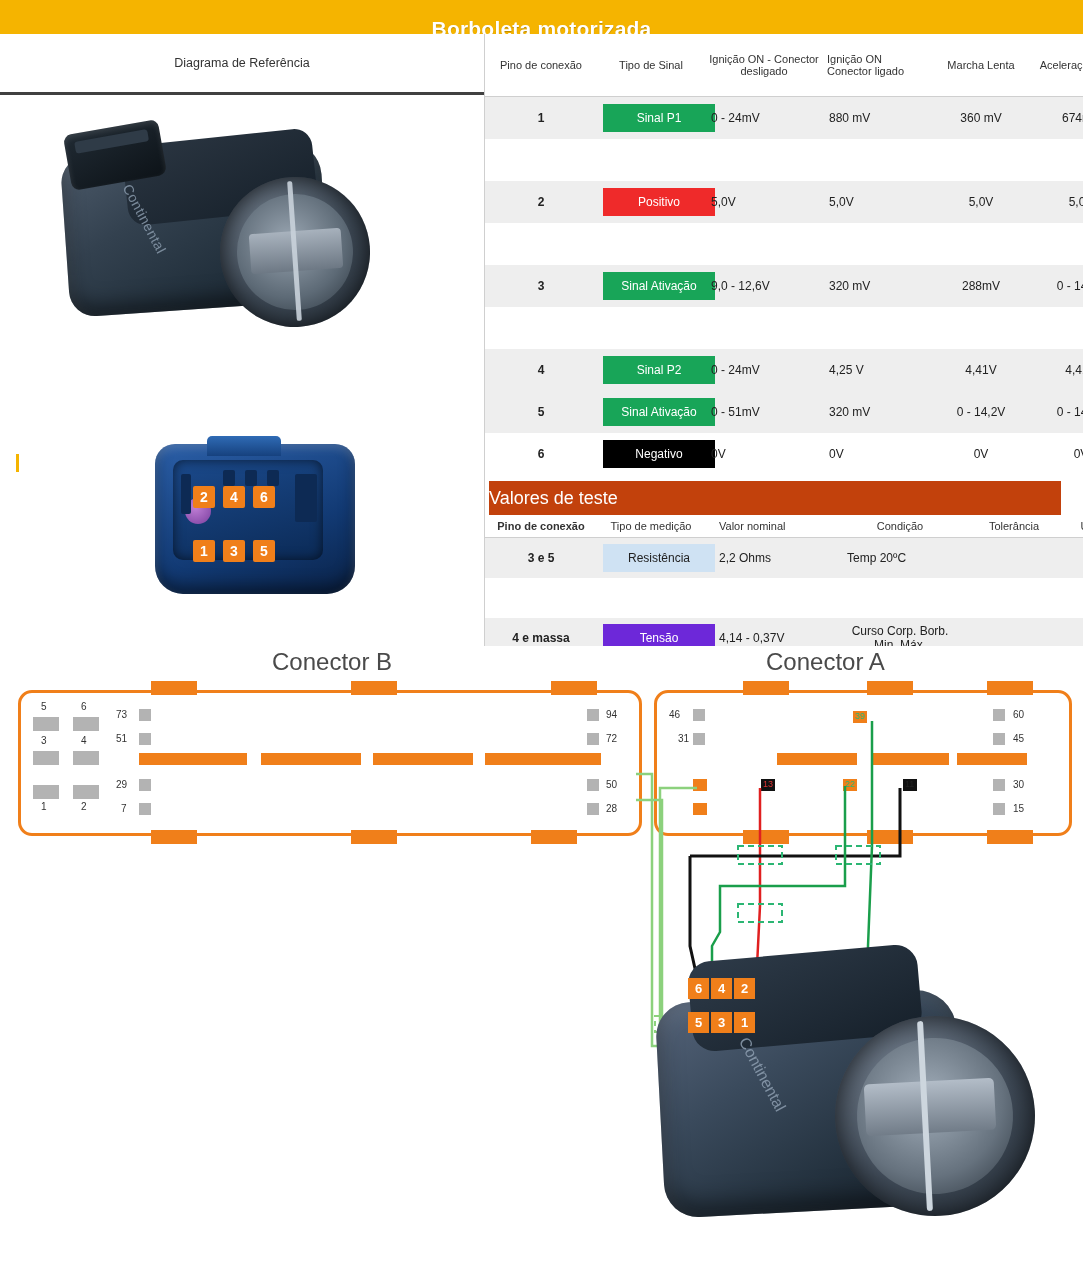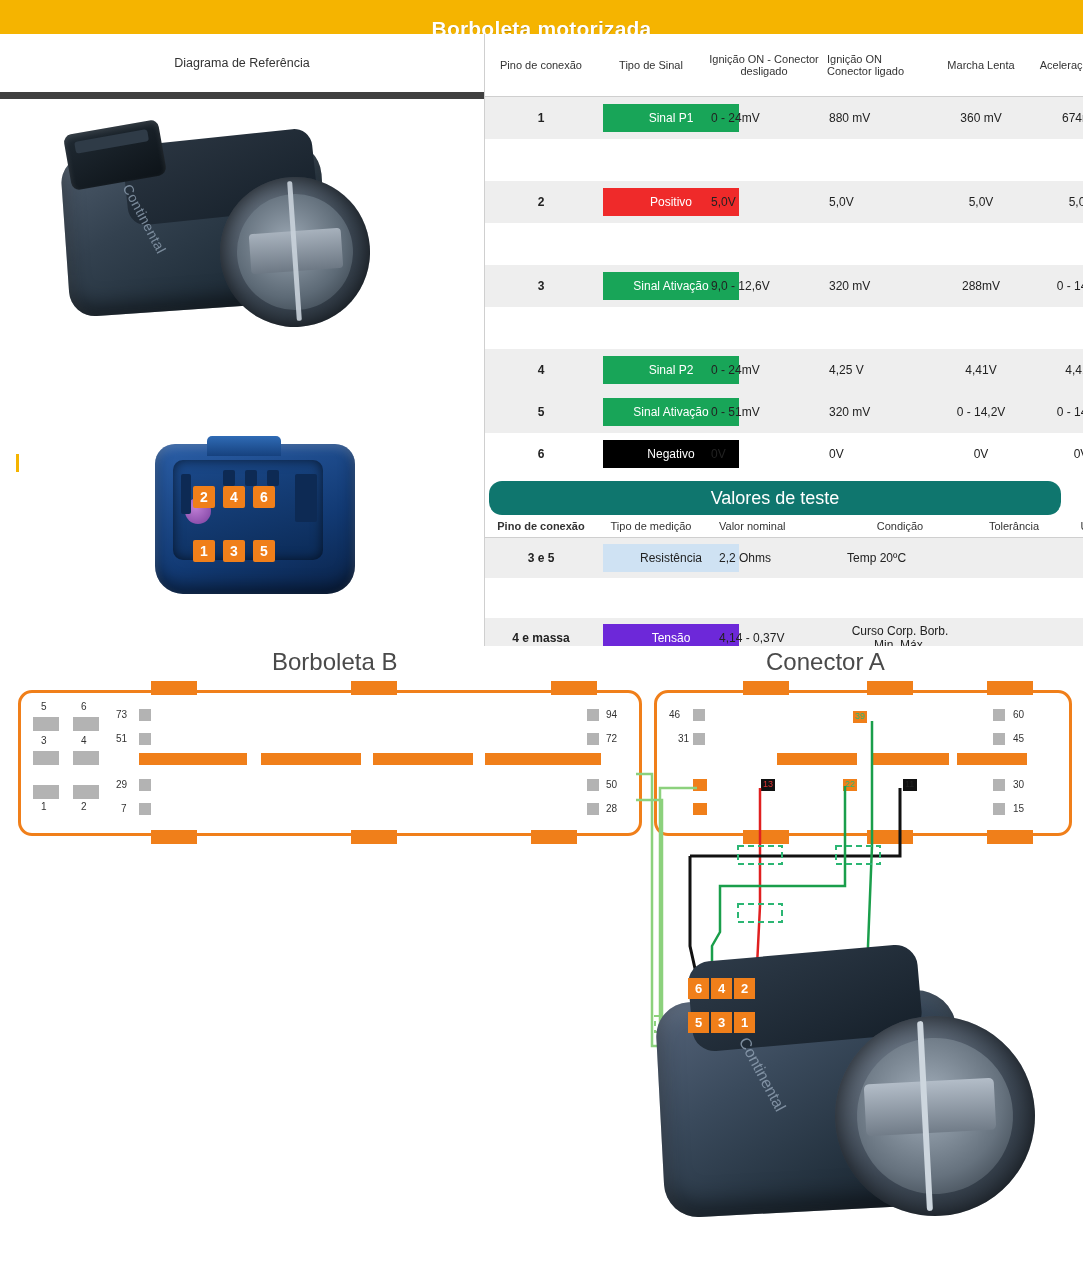--- a/index.html
+++ b/index.html
@@ -28,21 +28,21 @@
   
   .topwrap{position:absolute;left:0;top:34px;width:1083px;height:612px;}
 
   .leftcol{
     position:absolute;left:0;top:0;width:484px;height:612px;
     border-right:1px solid #cfcfcf;
     background:#fff;
   }
   .leftcol .hdr{
     height:58px;display:flex;align-items:center;justify-content:center;
-    font-size:12.5px;color:#333;border-bottom:7px solid #404040;
+    font-size:12.5px;color:#333;border-bottom:3px solid #404040;
   }
   .leftcol .orange-tick{
     position:absolute;left:16px;top:420px;width:3px;height:18px;background:#f5b400;
   }
 
   
   .tb-img{position:absolute;left:45px;top:85px;width:345px;height:225px;}
   .tb-body{
     position:absolute;left:20px;top:30px;width:260px;height:160px;
     background:linear-gradient(150deg,#4d5b6b 0%,#33414f 35%,#22303c 70%,#141d26 100%);
@@ -133,32 +133,32 @@
   .rowA{background:#eeeeee;}
   .rowB{background:#ffffff;}
   .spacer td{height:10px;padding:0;background:#ffffff;border:none;}
   .c-pin{width:104px;text-align:center;font-weight:bold;}
   .c-sig{width:100px;text-align:center;}
   .c-v1{width:110px;text-align:left;padding-left:14px;}
   .c-v2{width:100px;text-align:left;padding-left:10px;}
   .c-v3{width:92px;text-align:center;}
   .c-v4{width:92px;text-align:center;}
   .chip{
-    display:block;width:104px;margin:0 auto;padding:7px 16px;color:#fff;font-size:12px;text-align:center;
+    display:block;width:104px;margin:0 auto;padding:7px 4px;color:#fff;font-size:12px;text-align:center;
   }
   .chip.green{background:#18a558;}
   .chip.red{background:#ef2a2a;}
   .chip.black{background:#000000;}
   .chip.blue{background:#cfe2f3;color:#222;}
   .chip.slate{background:#6d28d9;color:#fff;}
   .chip.purple{background:#7a2fb0;color:#fff;}
 
   .vt-banner{
-    background:#0f766e;color:#fff;text-align:center;font-size:18px;
-    height:34px;line-height:34px;margin:6px 0 0 4px;width:572px;border-radius:13px;
+    background:#c2410c;color:#fff;text-align:left;font-size:18px;
+    height:34px;line-height:34px;margin:6px 0 0 4px;width:572px;
   }
   table.vt{border-collapse:collapse;width:598px;table-layout:fixed;margin-top:0;}
   table.vt th{
     font-size:11px;font-weight:normal;color:#333;height:22px;border-bottom:1px solid #cfcfcf;
     padding:0 4px;
   }
   table.vt td{font-size:12px;height:40px;padding:0 6px;vertical-align:middle;}
   .vt .c1{width:104px;text-align:center;font-weight:bold;}
   .vt .c2{width:100px;text-align:center;}
   .vt .c3{width:110px;text-align:left;padding-left:14px;}
@@ -416,21 +416,21 @@
             <td class="c5"></td>
             <td class="c6">%</td>
           </tr>
         </tbody>
       </table>
     </div>
   </div>
 
   <div class="diagram">
 
-    <div class="conn-title" style="left:272px;top:2px;">Borboleta B</div>
+    <div class="conn-title" style="left:272px;top:2px;">Conector B</div>
     <div class="conn-title" style="left:766px;top:2px;">Conector A</div>
 
     <div class="ecu-box" style="left:18px;top:44px;width:618px;height:140px;">
       <div class="otab" style="left:130px;top:-12px;width:46px;height:14px;"></div>
       <div class="otab" style="left:330px;top:-12px;width:46px;height:14px;"></div>
       <div class="otab" style="left:530px;top:-12px;width:46px;height:14px;"></div>
       <div class="otab" style="left:130px;top:137px;width:46px;height:14px;"></div>
       <div class="otab" style="left:330px;top:137px;width:46px;height:14px;"></div>
       <div class="otab" style="left:510px;top:137px;width:46px;height:14px;"></div>
 

